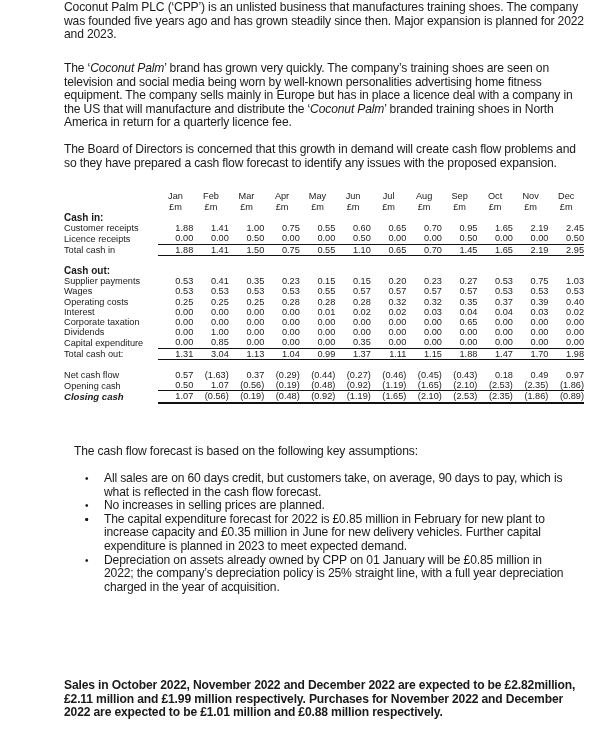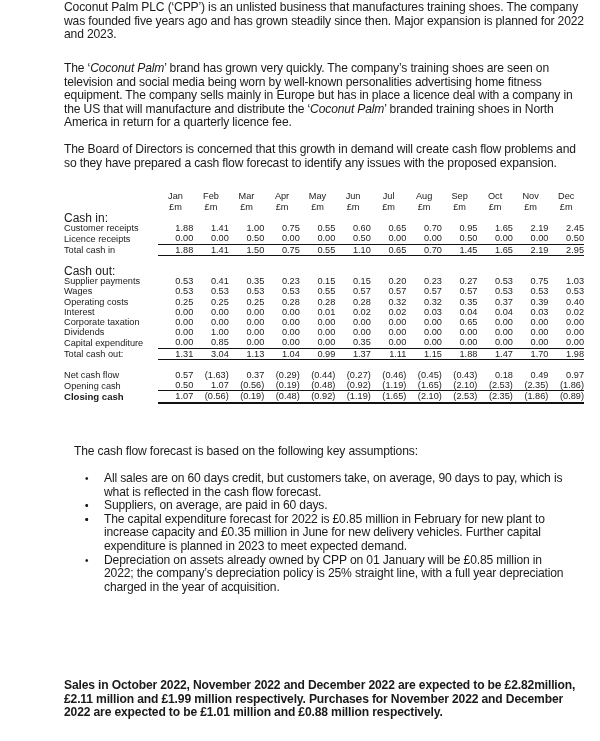--- a/index.html
+++ b/index.html
@@ -19,25 +19,25 @@
 
   
   .cf { position: absolute; top: 190px; left: 0; width: 520px; }
   table { border-collapse: collapse; font-size: 9.2px; }
   td { padding: 0; height: 10.2px; line-height: 10.2px; white-space: nowrap; }
   td.lab { width: 95px; text-align: left; }
   td.num { width: 36px; text-align: right; padding-right: 0; }
   td.num span { display: inline-block; width: 30px; text-align: right; }
   tr.hdr td { text-align: center; line-height: 11px; height: 11px; }
   tr.hdr td.num span { text-align: center; }
-  tr.sec td.lab { font-weight: normal; font-size: 12px; }
+  tr.sec td.lab { font-weight: bold; font-size: 10px; }
   tr.gap td { height: 10px; }
   tr.bot-line td.num { border-bottom: 1px solid #111; }
   tr.bot-thick td.num { border-bottom: 2px solid #111; }
-  tr.closing td.lab { font-weight: bold; font-size: 9.6px; }
+  tr.closing td.lab { font-weight: bold; font-size: 9.6px; font-style: italic; }
 
   
   .assump { position: absolute; top: 444px; left: 10px; width: 520px; }
   ul.bul {
     list-style: none; margin: 0; padding: 0; position: absolute; top: 471px; left: 0; width: 520px;
   }
   ul.bul li {
     position: relative; padding-left: 40px; font-size: 12.1px; line-height: 13.6px; letter-spacing: -0.15px;
     width: 460px;
   }
@@ -361,22 +361,22 @@
             <td class="num"><span>(0.89)</span></td>
           </tr>
         </tbody>
     </table>
   </div>
 
   <p class="para assump">The cash flow forecast is based on the following key assumptions:</p>
 
   <ul class="bul" id="assump-list">
       <li><span class="dot">•</span><span>All sales are on 60 days credit, but customers take, on average, 90 days to pay, which is what is reflected in the cash flow forecast.</span></li>
+      <li><span class="dot">•</span><span>No increases in selling prices are planned.</span></li>
       <li><span class="dot">•</span></li>
-      <li><span class="dot">•</span><span>Suppliers, on average, are paid in 60 days.</span></li>
       <li><span class="dot">•</span></li>
       <li><span class="dot">•</span></li>
       <li><span class="dot">•</span><span>The capital expenditure forecast for 2022 is £0.85 million in February for new plant to increase capacity and £0.35 million in June for new delivery vehicles. Further capital expenditure is planned in 2023 to meet expected demand.</span></li>
       <li><span class="dot">•</span><span>Depreciation on assets already owned by CPP on 01 January will be £0.85 million in 2022; the company’s depreciation policy is 25% straight line, with a full year depreciation charged in the year of acquisition.</span></li>
     </ul>
 
   <p class="para final">Sales in October 2022, November 2022 and December 2022 are expected to be £2.82million, £2.11 million and £1.99 million respectively. Purchases for November 2022 and December 2022 are expected to be £1.01 million and £0.88 million respectively.</p>
 </div>
 
 </body></html>

